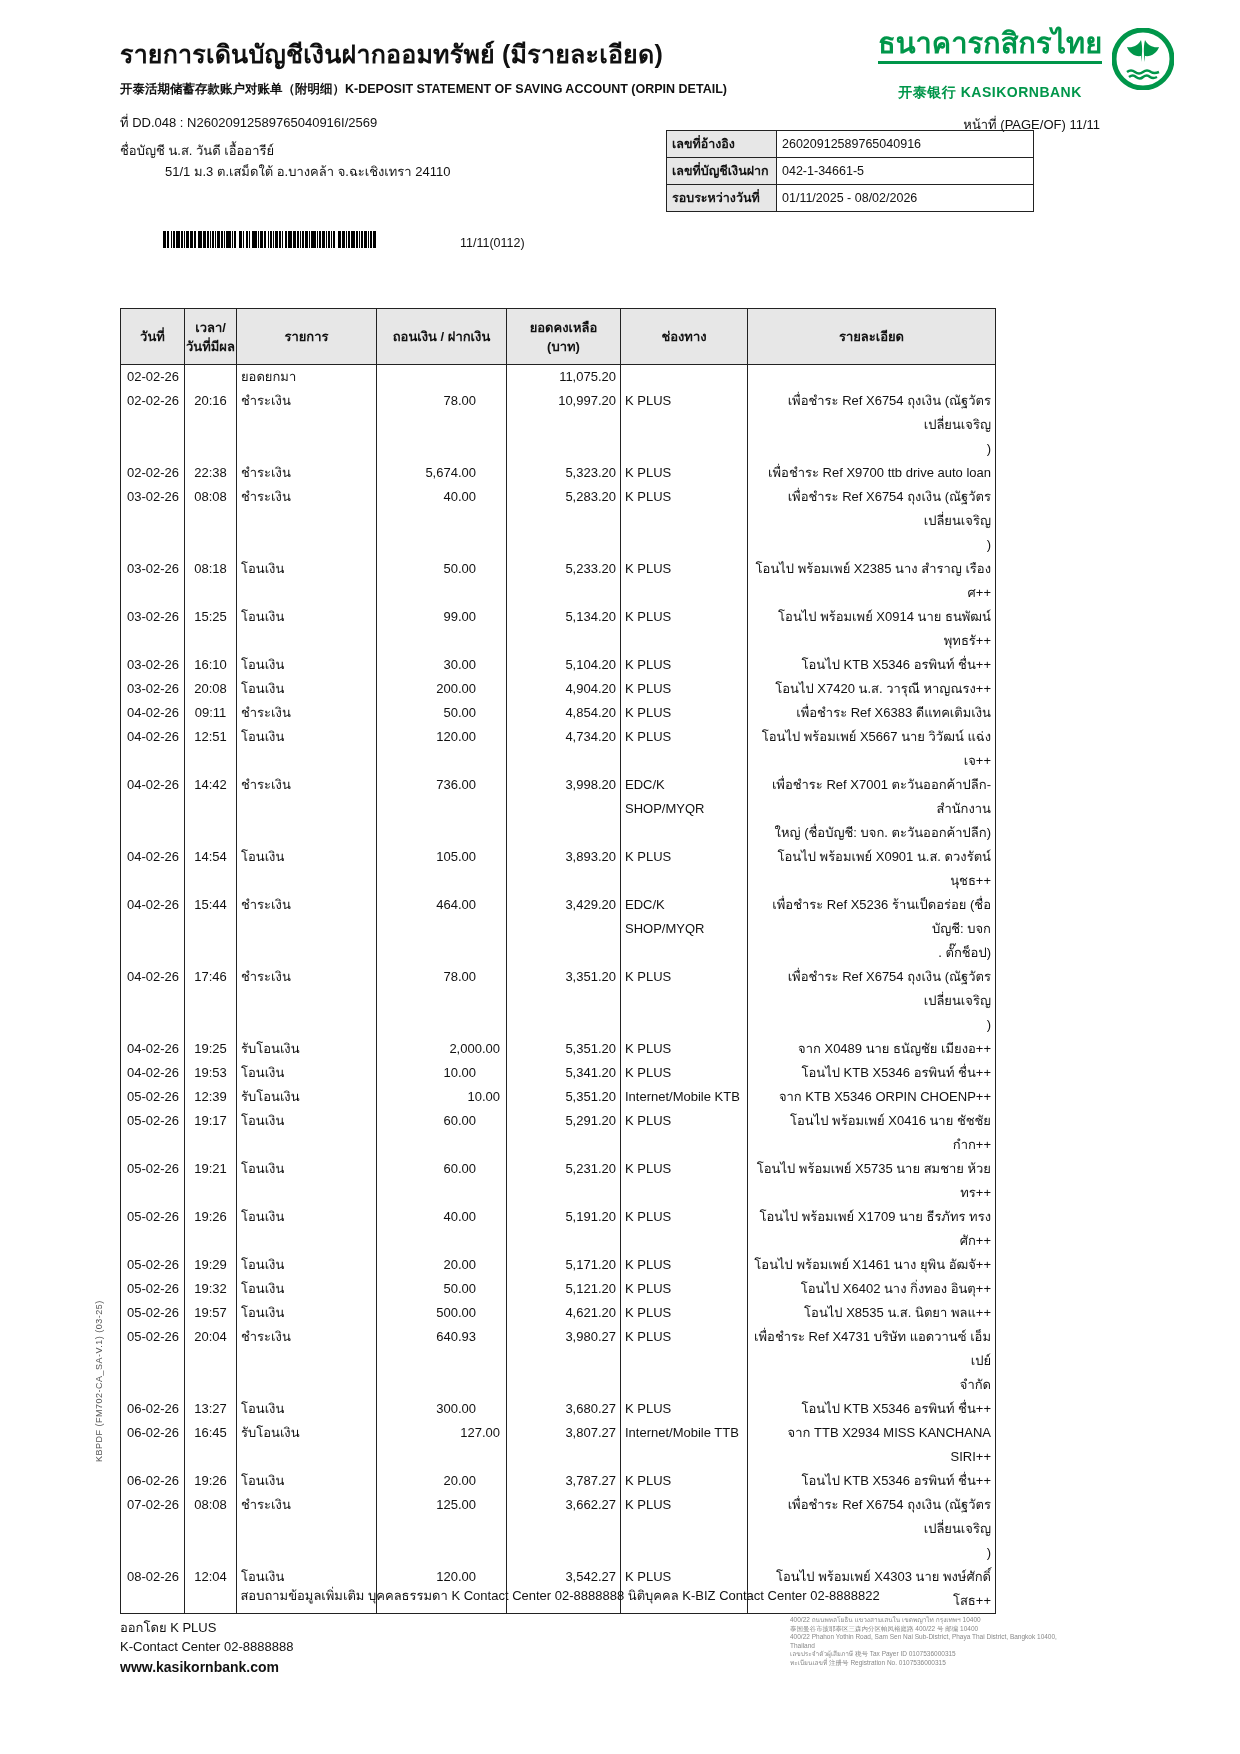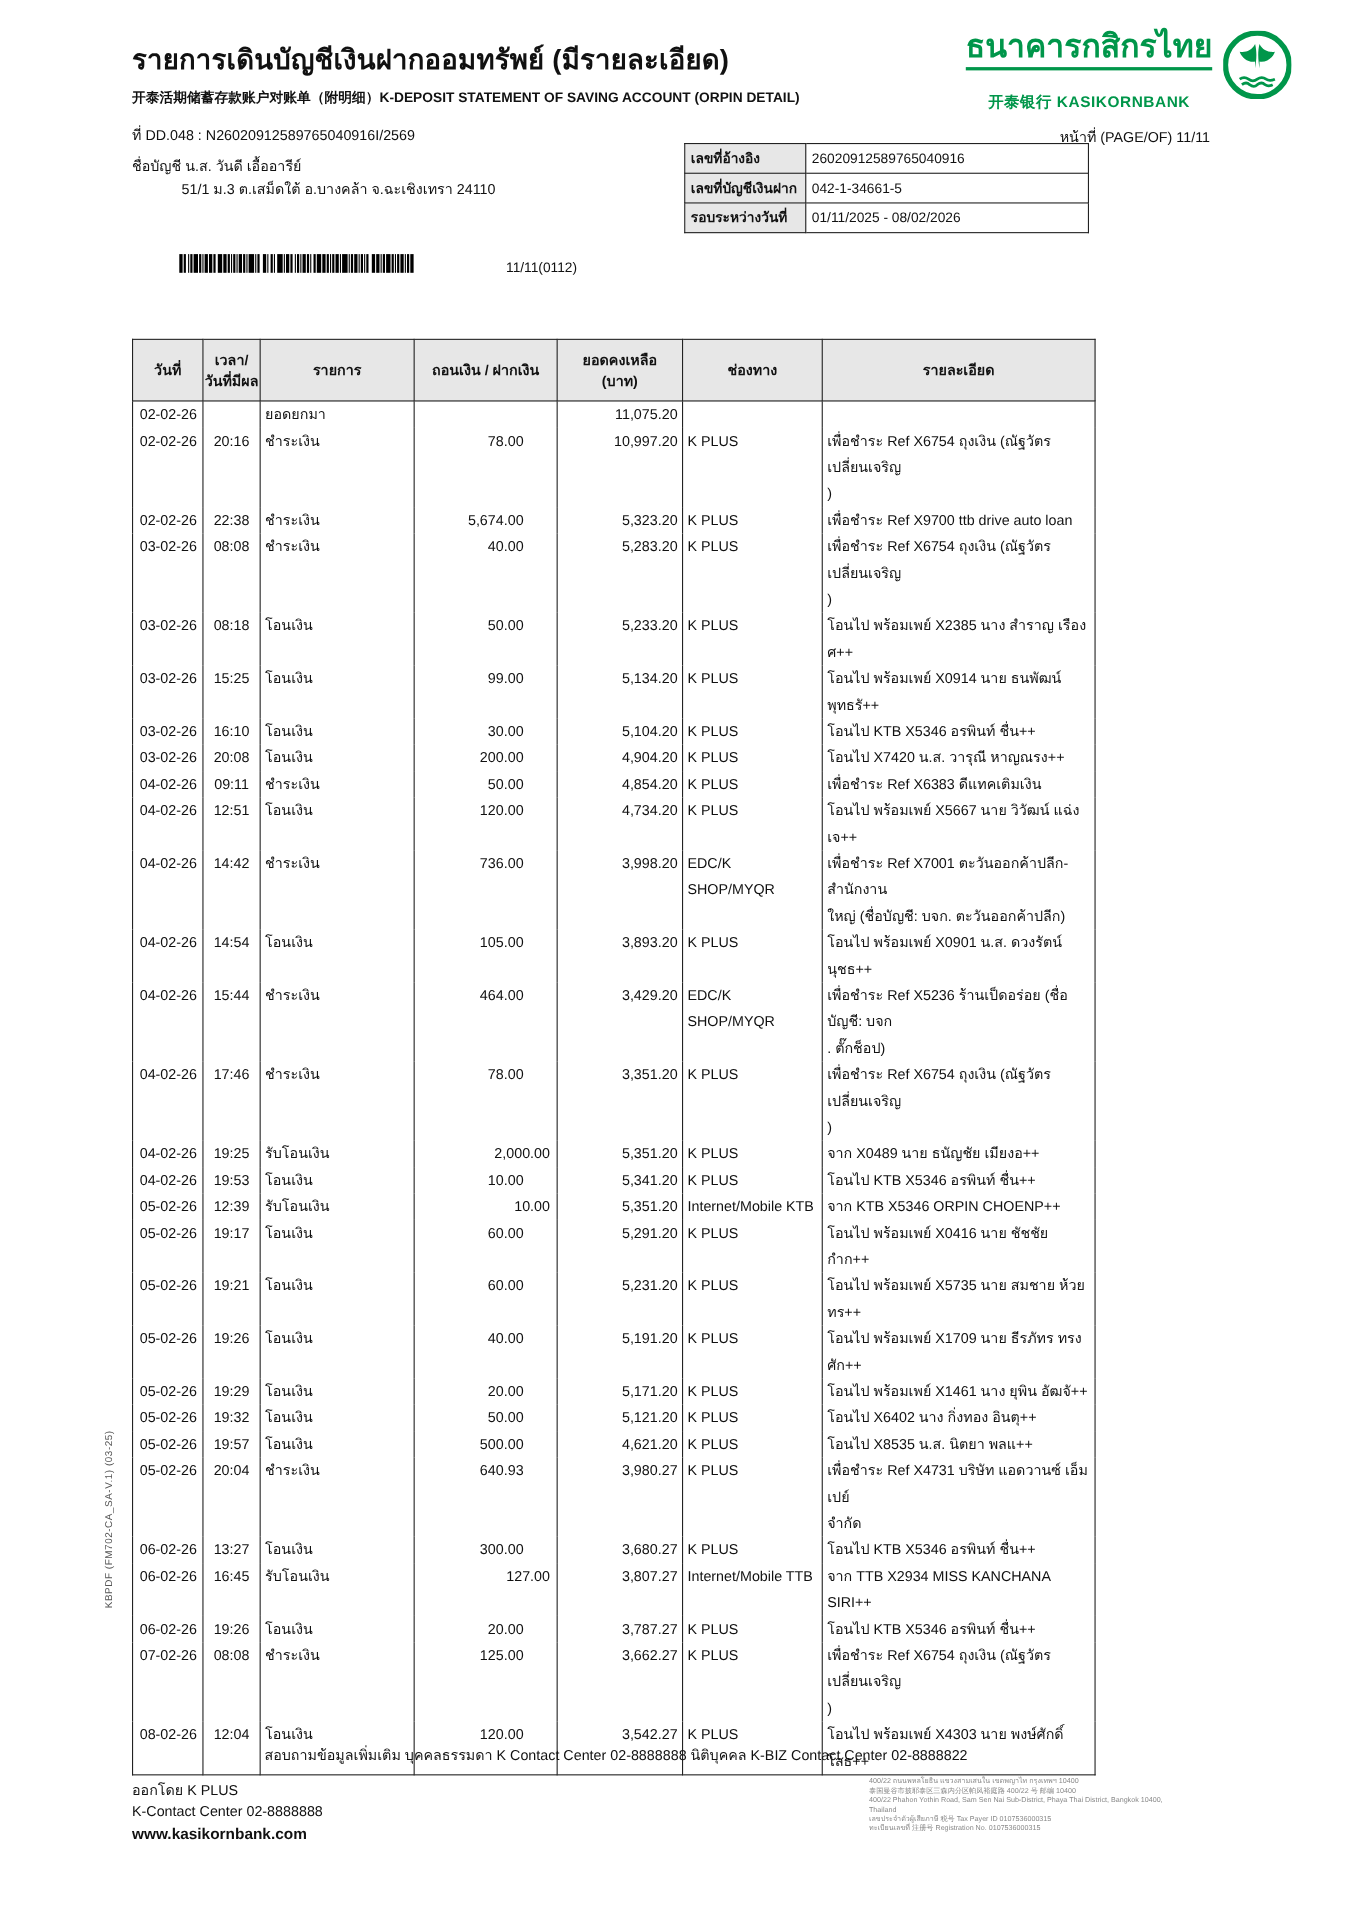--- a/index.html
+++ b/index.html
@@ -17,39 +17,39 @@
   .logo-th { font-size:29px; font-weight:bold; color:#00964A; line-height:30px; }
   .logo-rule { height:3px; background:#00964A; margin:3px 0 3px 0; }
   .logo-sub { font-size:14px; font-weight:bold; color:#00964A; letter-spacing:0.5px;margin-top:20px; }
   .page-label { position:absolute; right:140px; top:94px; font-size:13px;margin-top:20px; }
 
   .ref-line { position:absolute; left:120px; top:112px; font-size:13px; }
   .acct-name { position:absolute; left:120px; top:140px; font-size:13px; }
   .acct-addr { position:absolute; left:165px; top:161px; font-size:13px; }
 
   
-  .info-box { position:absolute; left:622px; top:130px; width:368px; border-collapse:collapse; }
+  .info-box { position:absolute; left:666px; top:130px; width:368px; border-collapse:collapse; }
   .info-box td { border:1px solid #222; font-size:12.5px; padding:3px 5px; height:23px; }
   .info-box td.lbl { background:#e7e7e7; width:110px; font-weight:bold; }
 
   
   .barcode { position:absolute; left:163px; top:231px; height:17px; display:flex; align-items:stretch; }
   .barcode i { display:block; background:#000; }
   .barcode-label { position:absolute; left:460px; top:236px; font-size:12.5px; }
 
   
   .txn-table { position:absolute; left:120px; top:308px; width:875px; border-collapse:collapse; table-layout:fixed; }
   .txn-table th { background:#e7e7e7; border:1.5px solid #222; font-size:13px; font-weight:bold;
                   height:56px; text-align:center; vertical-align:middle; white-space:pre-line; line-height:19px; }
   .txn-table td { border-left:1.5px solid #222; border-right:1.5px solid #222; font-size:13px;
                   vertical-align:top; line-height:24px; padding:0 4px; }
   .txn-table tr:last-child td { border-bottom:1.5px solid #222; }
   .c-date { width:64px; }  .c-time { width:52px; }  .c-item { width:140px; }
   .c-amt  { width:130px; } .c-bal  { width:114px; } .c-ch   { width:127px; }
-  .c-det  { width:248px; }
+  .c-det  { width:248px;text-align:right; }
   td.c-date { text-align:left; padding-left:6px; }
   td.c-time { text-align:center; }
   td.c-amt  { text-align:right; }
   td.c-amt .amt-w { display:inline-block; padding-right:26px; }
   td.c-amt .amt-d { display:inline-block; padding-right:2px; }
   td.c-bal  { text-align:right; padding-right:4px; }
   td.c-det  { white-space:pre-line; word-break:break-word; }
 
   
   .side-code { position:absolute; left:94px; top:1462px; transform:rotate(-90deg); transform-origin:top left;

